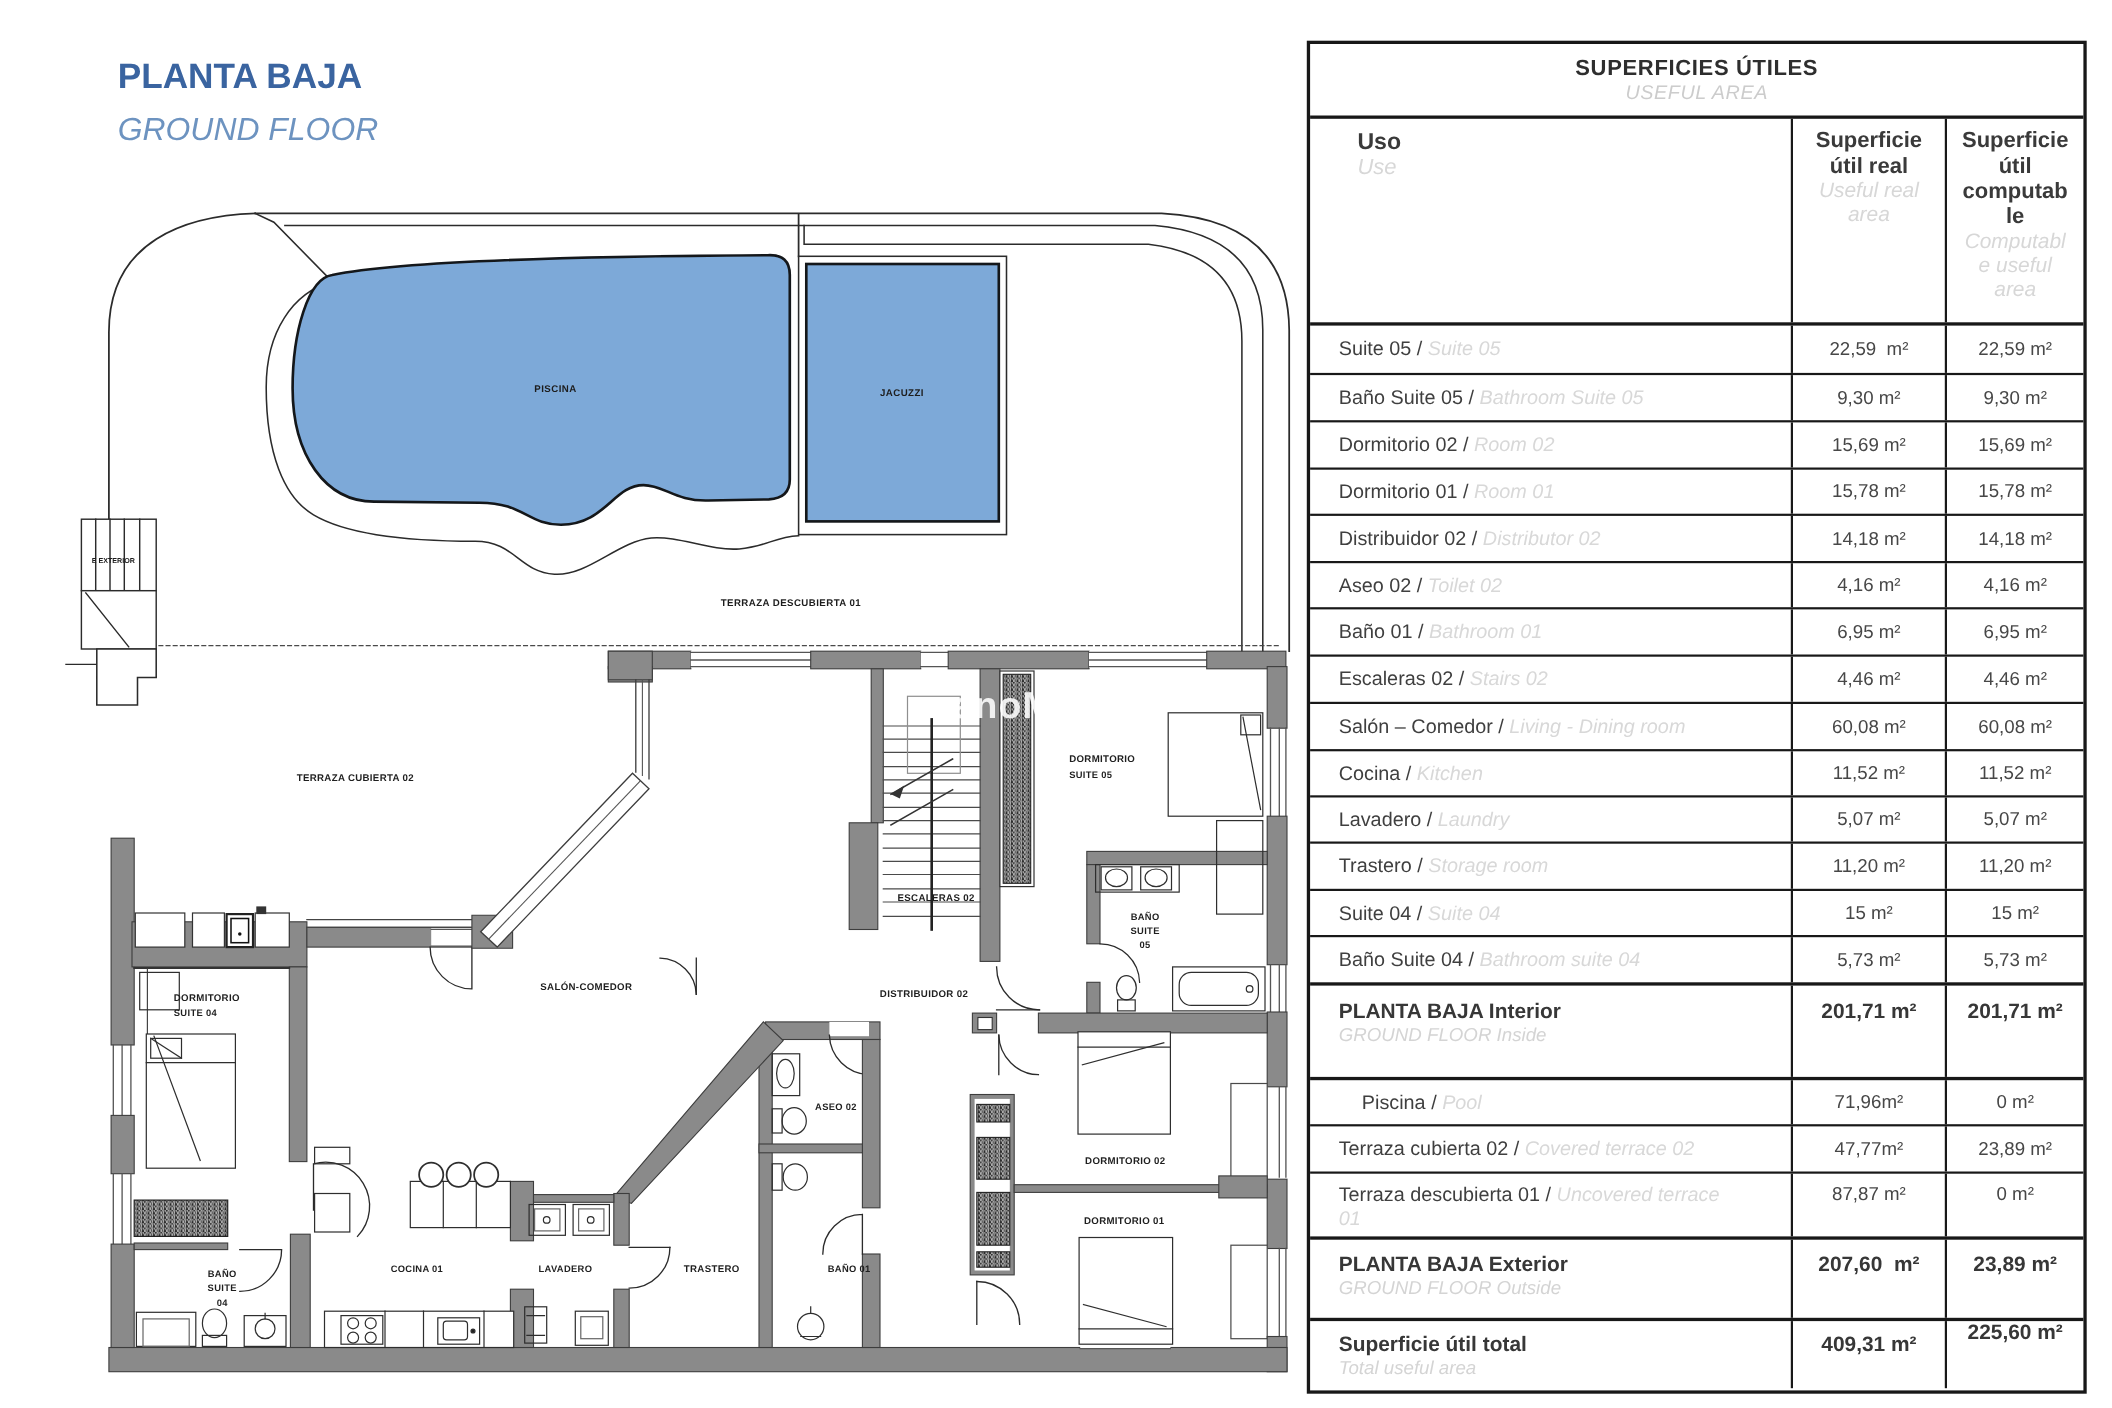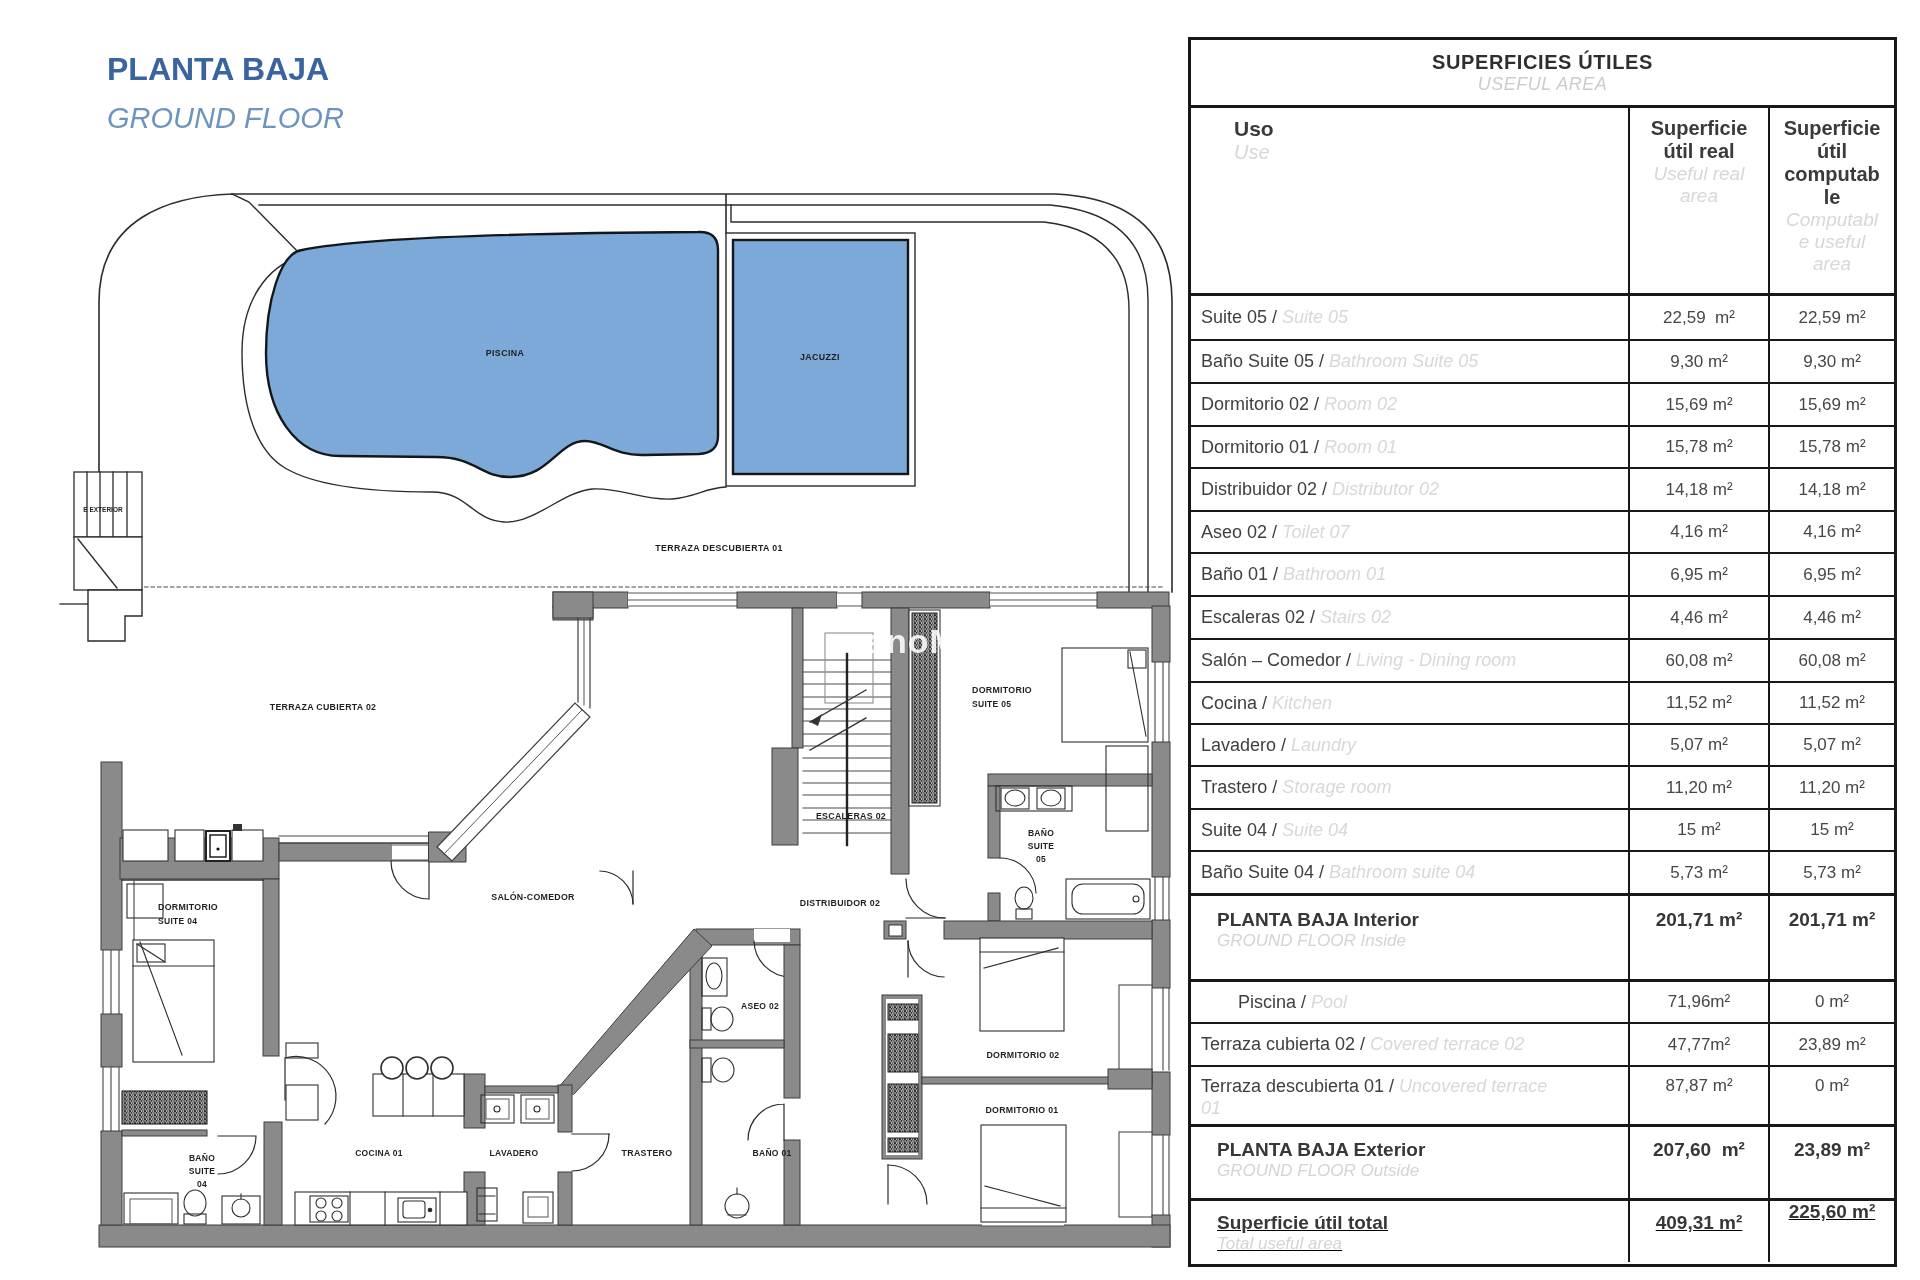--- a/index.html
+++ b/index.html
@@ -6,21 +6,21 @@
 font-family:"Liberation Sans", sans-serif;}
 #page{position:absolute;left:0;top:0;width:1920px;height:936px;background:#ffffff;}
 
 #t1{position:absolute;left:107px;top:51px;font-size:32px;font-weight:bold;color:#3a64a0;letter-spacing:0px;}
 #t2{position:absolute;left:107px;top:102px;font-size:29px;font-style:italic;color:#6d93c0;letter-spacing:0px;}
 
 #tbl{position:absolute;left:1188px;top:37px;width:709px;height:1230px;border:3px solid #181818;box-sizing:border-box;background:#fff;}
 .row{display:flex;box-sizing:border-box;border-top:2px solid #181818;}
 .row.nb{border-top:none;}
 .row.hb{border-top:3px solid #181818;}
-.c1{width:437px;box-sizing:border-box;padding-left:10px;display:flex;flex-direction:column;justify-content:center;}
+.c1{width:437px;box-sizing:border-box;padding-left:26px;display:flex;flex-direction:column;justify-content:center;}
 .c2{width:140px;box-sizing:border-box;border-left:2px solid #181818;display:flex;align-items:center;justify-content:center;}
 .c3{flex:1;box-sizing:border-box;border-left:2px solid #181818;display:flex;align-items:center;justify-content:center;}
 .es{font-size:18px;color:#3f3f3f;}
 .en{color:#d8d8d8;font-style:italic;}
 .val{font-size:17px;color:#474747;}
 .bold .es{font-weight:bold;font-size:19px;color:#373737;}
 .bold .val{font-weight:bold;font-size:19px;color:#373737;}
 .top{align-items:flex-start;}
 .c1 .sub{font-size:17px;color:#d4d4d4;font-style:italic;}
 </style>
@@ -109,21 +109,21 @@
 <div class="c2">
           <span class="val">14,18 m²</span>
         </div>
 <div class="c3">
           <span class="val">14,18 m²</span>
         </div>
 </div>
 
 <div class="row" style="height:42px;">
 <div class="c1">
-          <span class="es">Aseo 02 / <span class="en">Toilet 07</span></span>
+          <span class="es">Aseo 02 / <span class="en">Toilet 02</span></span>
         </div>
 <div class="c2">
           <span class="val">4,16 m²</span>
         </div>
 <div class="c3">
           <span class="val">4,16 m²</span>
         </div>
 </div>
 
 <div class="row" style="height:43px;">
@@ -278,21 +278,21 @@
 <span class="sub">GROUND FLOOR Outside</span>
 </div>
 <div class="c2 top" style="padding-top:12px;">
           <span class="val">207,60&nbsp; m²</span>
         </div>
 <div class="c3 top" style="padding-top:12px;">
           <span class="val">23,89 m²</span>
         </div>
 </div>
 
-<div class="row hb bold" style="height:64px;text-decoration:underline;">
+<div class="row hb bold" style="height:64px;">
 <div class="c1" style="justify-content:flex-start;padding-top:11px;padding-left:26px;">
 <span class="es">Superficie útil total</span>
 <span class="sub">Total useful area</span>
 </div>
 <div class="c2 top" style="padding-top:11px;">
           <span class="val">409,31 m²</span>
         </div>
 <div class="c3 top" style="">
           <span class="val">225,60 m²</span>
         </div>

